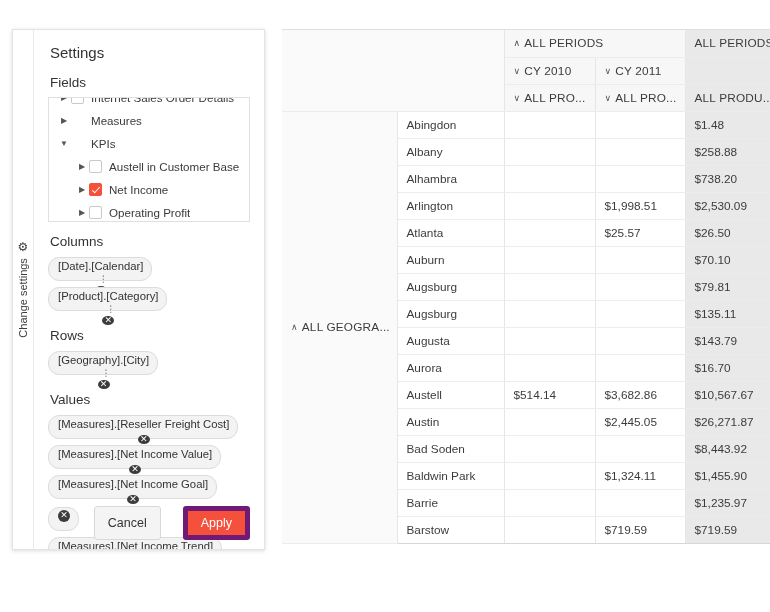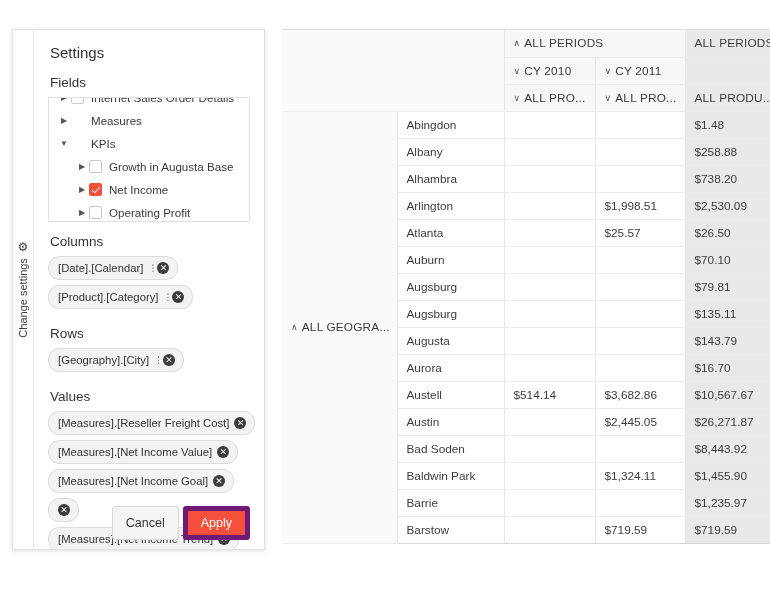--- a/index.html
+++ b/index.html
@@ -116,20 +116,21 @@
     background: #f3f3f3;
     border: 1px solid #dcdcdc;
     border-radius: 11px;
     padding: 2px 8px 2px 9px;
     font-size: 11.3px;
     color: #333;
     margin-bottom: 5px;
     height: 18px;
     box-sizing: content-box;
     white-space: nowrap;
+    flex-direction: column;
   }
   .chip-dots {
     display: inline-block;
     width: 4px;
     line-height: 4px;
     font-size: 9px;
     letter-spacing: 0;
     color: #4a4a4a;
     text-align: center;
   }
@@ -144,21 +145,21 @@
     font-size: 9px;
     line-height: 1;
     font-family: "DejaVu Sans", sans-serif;
   }
 
   
   .panel-footer {
     position: absolute;
     right: 14px; bottom: 9px;
     display: flex;
-    gap: 4px;
+    gap: 22px;
   }
   .btn {
     font-family: "Liberation Sans", sans-serif;
     font-size: 12.5px;
     padding: 5px 13px;
     border-radius: 3px;
     cursor: pointer;
     line-height: 1.15;
   }
   .btn-cancel { background: #f4f4f4; border: 1px solid #d8d8d8; color: #333; }
@@ -246,21 +247,21 @@
               <span class="tree-label">Measures</span>
             </div>
             <div class="tree-row lvl1">
               <span class="tw">▼</span>
               <span class="spacer-cb"></span>
               <span class="tree-label">KPIs</span>
             </div>
             <div class="tree-row lvl2">
               <span class="tw">▶</span>
               <span class="cb"></span>
-              <span class="tree-label">Growth in Augusta Base</span>
+              <span class="tree-label">Austell in Customer Base</span>
             </div>
             <div class="tree-row lvl2">
               <span class="tw">▶</span>
               <span class="cb checked"></span>
               <span class="tree-label">Net Income</span>
             </div>
             <div class="tree-row lvl2">
               <span class="tw">▶</span>
               <span class="cb"></span>
               <span class="tree-label">Operating Profit</span>

